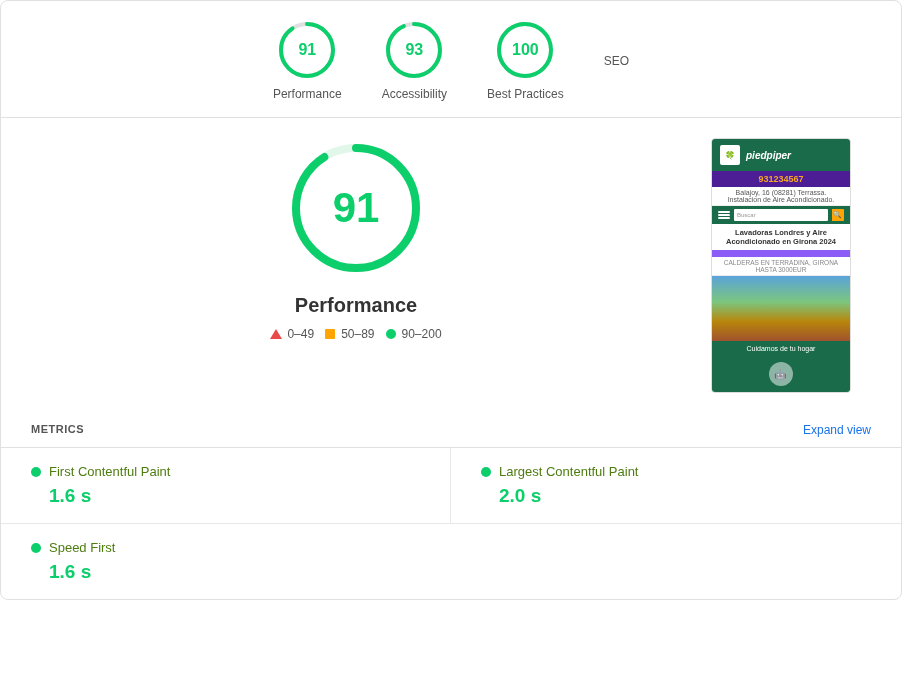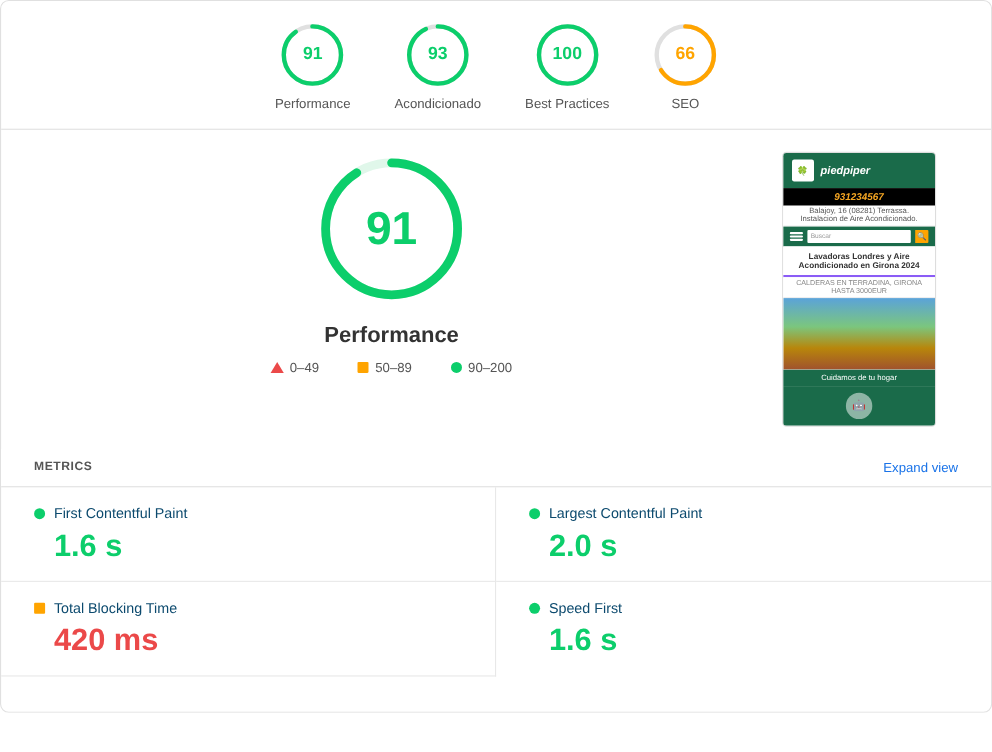--- a/index.html
+++ b/index.html
@@ -136,21 +136,21 @@
 
     .perf-description a {
       color: #1a73e8;
       text-decoration: none;
     }
 
     
     .legend {
       display: flex;
       align-items: center;
-      gap: 34px;
+      gap: 10px;
       font-size: 12px;
       color: #555;
       margin-bottom: 4px;
     }
 
     .legend-item {
       display: flex;
       align-items: center;
       gap: 5px;
     }
@@ -251,26 +251,26 @@
     .metric-square {
       width: 10px;
       height: 10px;
       border-radius: 1px;
       background: #ffa400;
       flex-shrink: 0;
     }
 
     .metric-name {
       font-size: 13px;
-      color: #0c4a6e;
+      color: #4d7c0f;
       text-align: center;
     }
 
     .metric-value {
-      font-size: 28px;
+      font-size: 19px;
       font-weight: bold;
       padding-left: 18px;
     }
 
     .metric-value.green-val { color: #0cce6b; }
     .metric-value.orange-val { color: #eb4949; }
 
     
     .website-preview {
       border: 1px solid #ddd;
@@ -301,27 +301,26 @@
     }
 
     .preview-title {
       color: #fff;
       font-size: 10px;
       font-weight: bold;
       font-style: italic;
     }
 
     .preview-phone {
-      background: #000000;
+      background: #4c1d95;
       padding: 3px 6px;
       font-size: 9px;
       font-weight: bold;
       color: #f5a623;
       text-align: center;
-      font-style: italic;
     }
 
     .preview-address {
       background: #fff;
       padding: 2px 6px;
       font-size: 7px;
       color: #555;
       text-align: center;
       border-bottom: 1px solid #eee;
     }
@@ -371,21 +370,21 @@
       color: #fff;
     }
 
     .preview-heading {
       background: #fff;
       padding: 4px 6px;
       font-size: 7.5px;
       font-weight: bold;
       color: #333;
       text-align: center;
-      border-bottom: 2px solid #8b5cf6;
+      border-bottom: 7px solid #8b5cf6;
     }
 
     .preview-image {
       width: 100%;
       height: 65px;
       background: linear-gradient(135deg, #4a90d9 0%, #7bc67e 50%, #d4a574 100%);
       position: relative;
       overflow: hidden;
     }
 
@@ -424,42 +423,35 @@
     </div>
 
     <div class="score-item">
       <div class="score-circle">
         <svg viewBox="0 0 58 58">
           <circle class="bg-circle" cx="29" cy="29" r="26"></circle>
           <circle class="fg-circle green" cx="29" cy="29" r="26" stroke-dasharray="163.36" stroke-dashoffset="11.43"></circle>
         </svg>
         <span class="score-number green-text">93</span>
       </div>
-      <span class="score-label">Acondicionado</span>
+      <span class="score-label">Accessibility</span>
     </div>
 
     <div class="score-item">
       <div class="score-circle">
         <svg viewBox="0 0 58 58">
           <circle class="bg-circle" cx="29" cy="29" r="26"></circle>
           <circle class="fg-circle green" cx="29" cy="29" r="26" stroke-dasharray="163.36" stroke-dashoffset="0"></circle>
         </svg>
         <span class="score-number green-text">100</span>
       </div>
       <span class="score-label">Best Practices</span>
     </div>
 
     <div class="score-item">
-      <div class="score-circle">
-        <svg viewBox="0 0 58 58">
-          <circle class="bg-circle" cx="29" cy="29" r="26"></circle>
-          <circle class="fg-circle orange" cx="29" cy="29" r="26" stroke-dasharray="163.36" stroke-dashoffset="55.54"></circle>
-        </svg>
-        <span class="score-number orange-text">66</span>
-      </div>
       <span class="score-label">SEO</span>
     </div>
   </div>
 
   <div class="main-content">
 
     <div class="left-panel">
 
       <div class="big-score-circle">
         <svg viewBox="0 0 140 140">
@@ -546,27 +538,20 @@
     </div>
 
     <div class="metric-item">
       <div class="metric-header">
         <div class="metric-dot green-dot"></div>
         <span class="metric-name">Largest Contentful Paint</span>
       </div>
       <div class="metric-value green-val">2.0 s</div>
     </div>
 
-    <div class="metric-item">
-      <div class="metric-header">
-        <div class="metric-square"></div>
-        <span class="metric-name">Total Blocking Time</span>
-      </div>
-      <div class="metric-value orange-val">420 ms</div>
-    </div>
 
 
     <div class="metric-item" style="border-right:none;">
       <div class="metric-header">
         <div class="metric-dot green-dot"></div>
         <span class="metric-name">Speed First</span>
       </div>
       <div class="metric-value green-val">1.6 s</div>
     </div>
 

